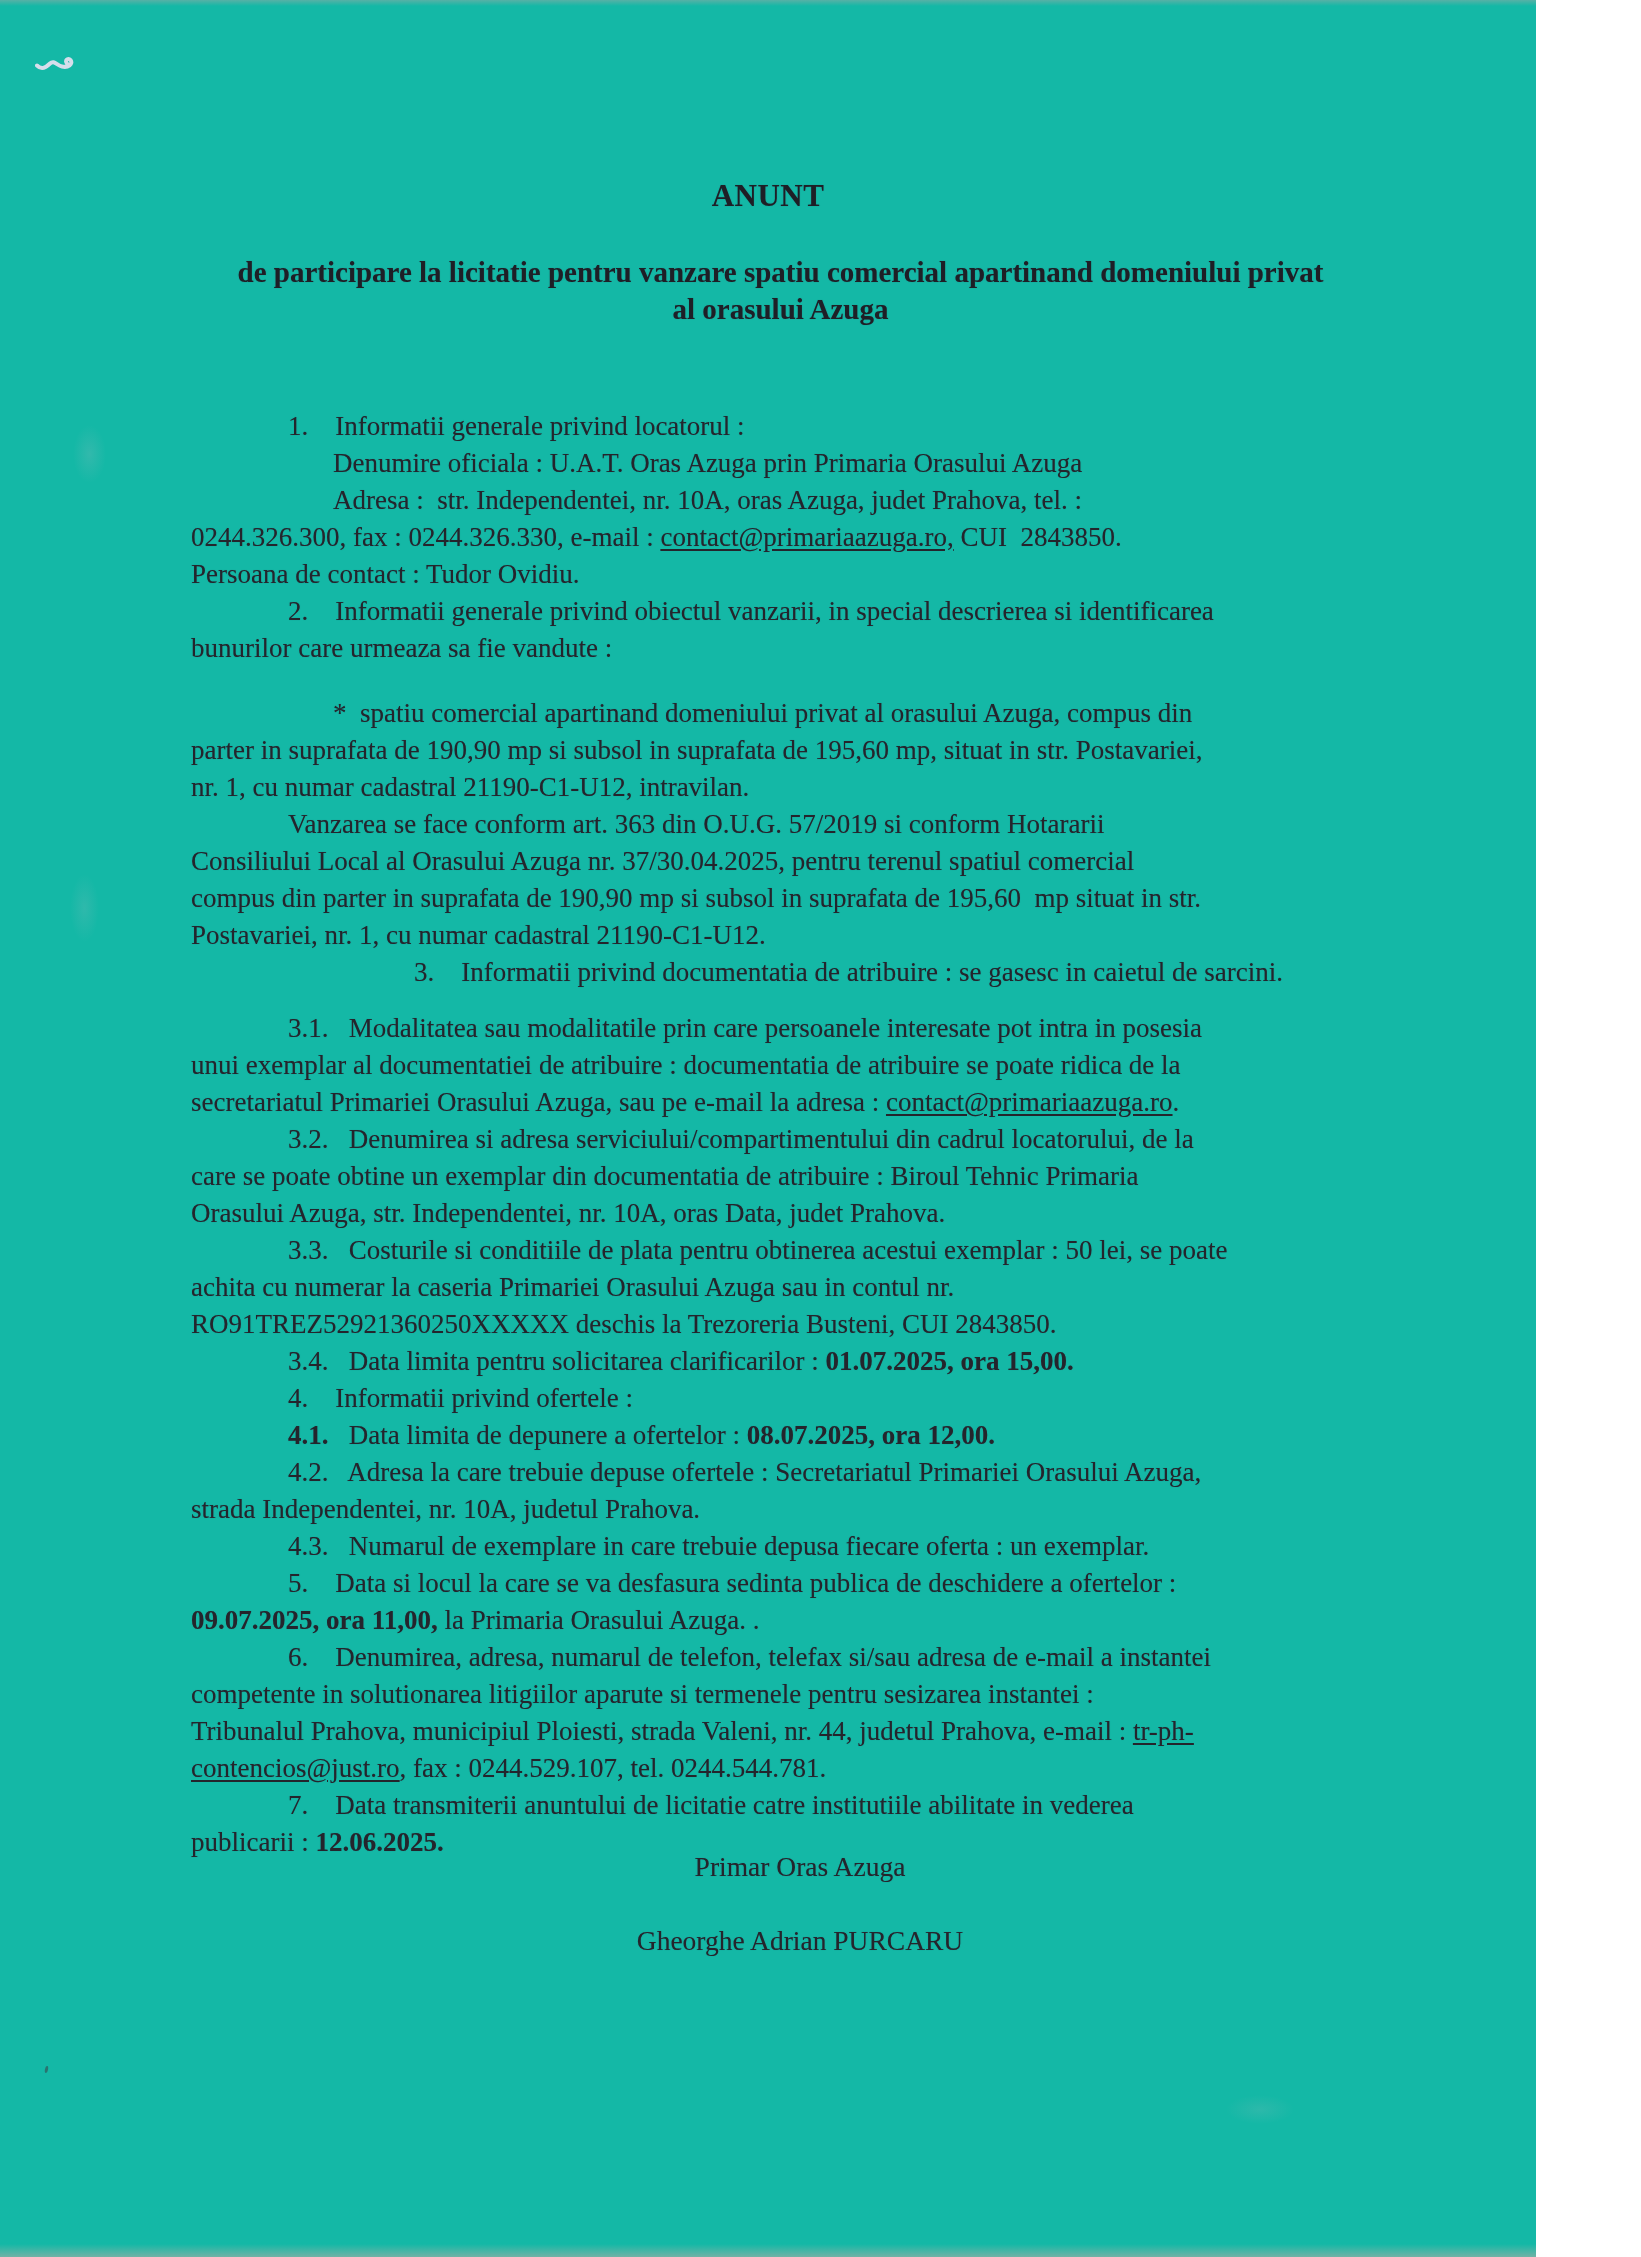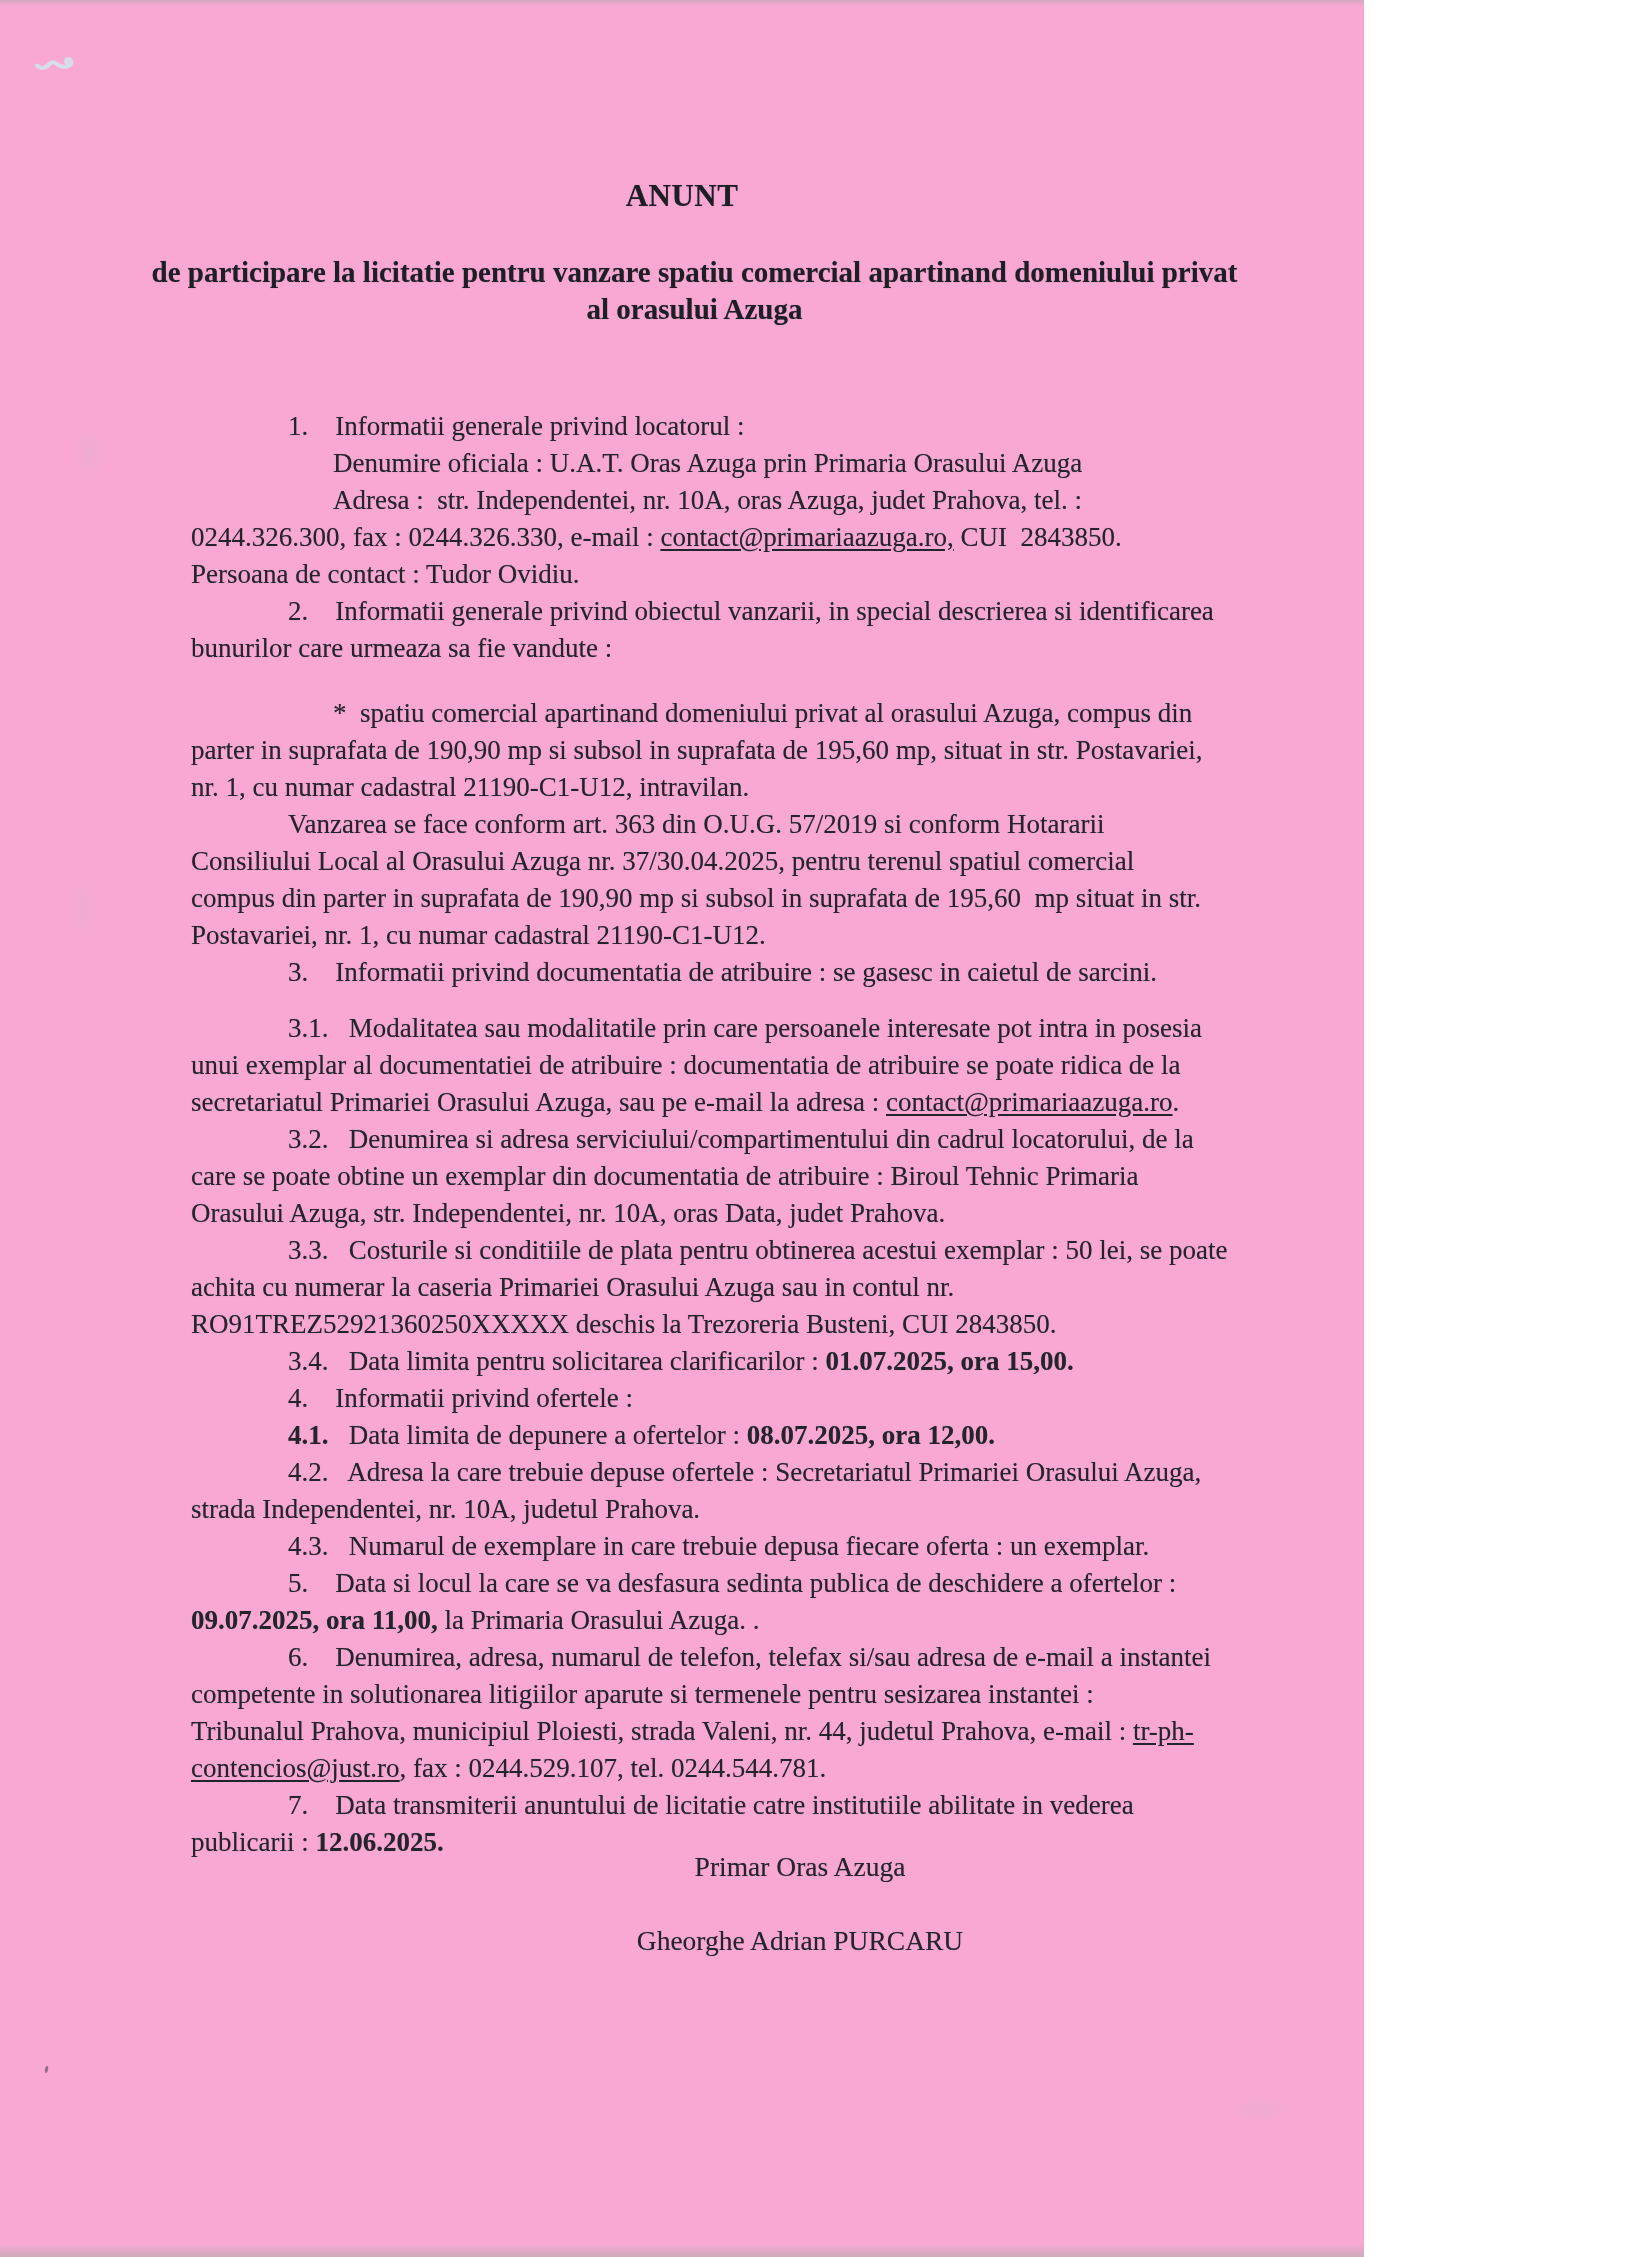--- a/index.html
+++ b/index.html
@@ -1,20 +1,20 @@
 <!DOCTYPE html>
 <html><head>
 <meta charset="utf-8">
 <style>
   html, body { margin: 0; padding: 0; background: #ffffff; }
   .paper {
     position: relative;
-    width: 1364px;
+    width: 1536px;
     height: 2257px;
-    background: #f9a8d4;
+    background: #14b8a6;
     overflow: hidden;
     font-family: "Liberation Serif", "DejaVu Serif", serif;
     color: #24252c;
   }
   .scan-band-top {
     position: absolute; top: 0; left: 0; right: 0; height: 5.8px;
     background: linear-gradient(to bottom, rgba(168,168,166,0.45), rgba(252,252,251,0));
   }
   .scan-band-bottom {
     position: absolute; bottom: 0; left: 0; right: 0; height: 13.5px;
@@ -92,21 +92,21 @@
       <div class="line"><span>Persoana de contact : Tudor Ovidiu.</span></div>
       <div class="line" style="padding-left: 97px;"><span>2.&nbsp;&nbsp;&nbsp; Informatii generale privind obiectul vanzarii, in special descrierea si identificarea</span></div>
       <div class="line"><span>bunurilor care urmeaza sa fie vandute :</span></div>
       <div class="line" style="padding-left: 142px; margin-top: 28px;"><span>*&nbsp; spatiu comercial apartinand domeniului privat al orasului Azuga, compus din</span></div>
       <div class="line"><span>parter in suprafata de 190,90 mp si subsol in suprafata de 195,60 mp, situat in str. Postavariei,</span></div>
       <div class="line"><span>nr. 1, cu numar cadastral 21190-C1-U12, intravilan.</span></div>
       <div class="line" style="padding-left: 97px;"><span>Vanzarea se face conform art. 363 din O.U.G. 57/2019 si conform Hotararii</span></div>
       <div class="line"><span>Consiliului Local al Orasului Azuga nr. 37/30.04.2025, pentru terenul spatiul comercial</span></div>
       <div class="line"><span>compus din parter in suprafata de 190,90 mp si subsol in suprafata de 195,60&nbsp; mp situat in str.</span></div>
       <div class="line"><span>Postavariei, nr. 1, cu numar cadastral 21190-C1-U12.</span></div>
-      <div class="line" style="padding-left: 97px;"><span>3.&nbsp;&nbsp;&nbsp; Informatii privind documentatia de atribuire : se gasesc in caietul de sarcini.</span></div>
+      <div class="line" style="padding-left: 97px; text-align: center;"><span>3.&nbsp;&nbsp;&nbsp; Informatii privind documentatia de atribuire : se gasesc in caietul de sarcini.</span></div>
       <div class="line" style="padding-left: 97px; margin-top: 19px;"><span>3.1.&nbsp;&nbsp; Modalitatea sau modalitatile prin care persoanele interesate pot intra in posesia</span></div>
       <div class="line"><span>unui exemplar al documentatiei de atribuire : documentatia de atribuire se poate ridica de la</span></div>
       <div class="line"><span>secretariatul Primariei Orasului Azuga, sau pe e-mail la adresa : </span><span class="u">contact@primariaazuga.ro</span><span>.</span></div>
       <div class="line" style="padding-left: 97px;"><span>3.2.&nbsp;&nbsp; Denumirea si adresa serviciului/compartimentului din cadrul locatorului, de la</span></div>
       <div class="line"><span>care se poate obtine un exemplar din documentatia de atribuire : Biroul Tehnic Primaria</span></div>
       <div class="line"><span>Orasului Azuga, str. Independentei, nr. 10A, oras Data, judet Prahova.</span></div>
       <div class="line" style="padding-left: 97px;"><span>3.3.&nbsp;&nbsp; Costurile si conditiile de plata pentru obtinerea acestui exemplar : 50 lei, se poate</span></div>
       <div class="line"><span>achita cu numerar la caseria Primariei Orasului Azuga sau in contul nr.</span></div>
       <div class="line"><span>RO91TREZ52921360250XXXXX deschis la Trezoreria Busteni, CUI 2843850.</span></div>
       <div class="line" style="padding-left: 97px;"><span>3.4.&nbsp;&nbsp; Data limita pentru solicitarea clarificarilor : </span><span class="b">01.07.2025, ora 15,00.</span></div>

